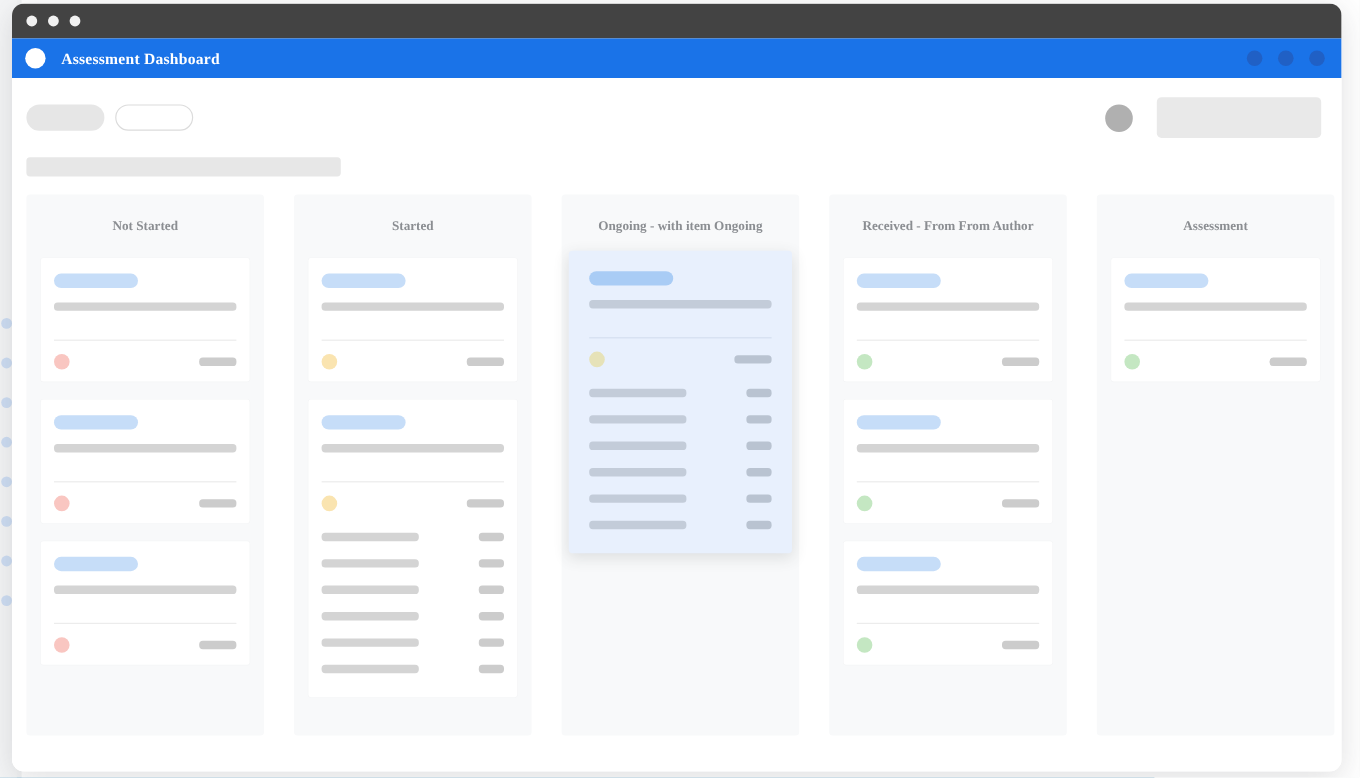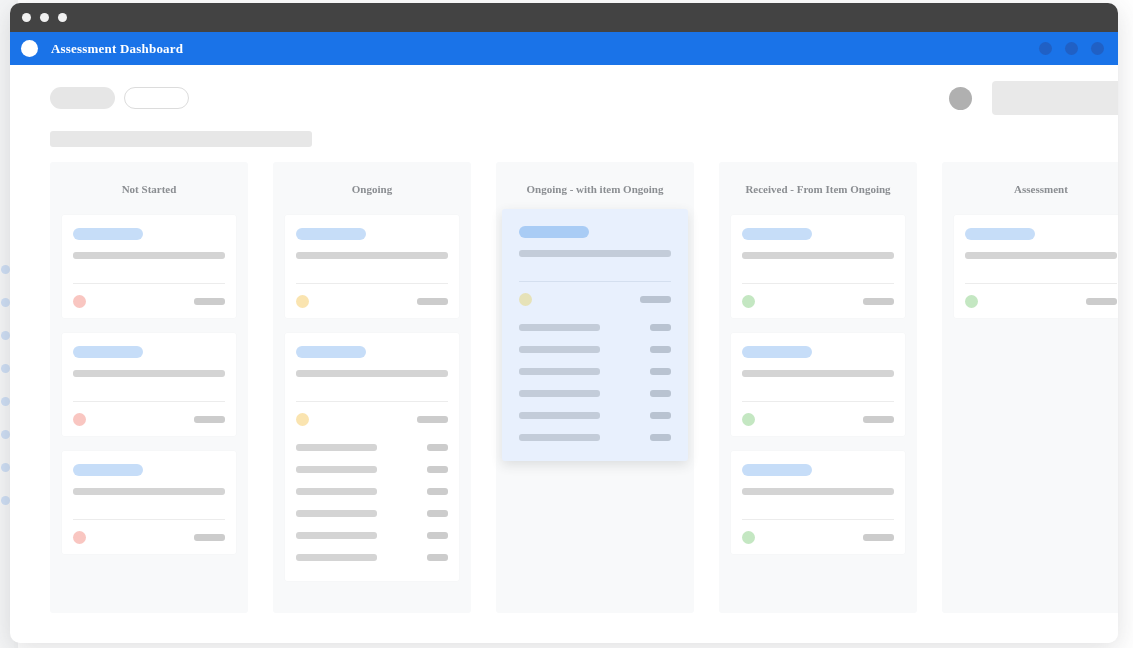--- a/index.html
+++ b/index.html
@@ -118,21 +118,20 @@
     border-radius: 50%;
     background: #2060c5;
   }
 
   
   .content {
     position: relative;
     height: 578px;
     background: #ffffff;
     padding: 0;
-    margin-left: 28px;
   }
 
   .toolbar {
     position: relative;
     height: 64px;
   }
   .pill-filled {
     position: absolute;
     left: 12px;
     top: 22px;
@@ -393,21 +392,21 @@
                 <div class="card-divider"></div>
                 <div class="card-footer">
                   <span class="status-dot dot-red"></span>
                   <span class="footer-pill"></span>
                 </div>
               </div>
             </div>
           </div>
           <div class="column">
             <div class="column-header">
-              <span class="column-title">Ongoing</span>
+              <span class="column-title">Started</span>
             </div>
             <div class="column-body">
               <div class="card">
                 <div class="card-chip"></div>
                 <div class="card-line"></div>
                 <div class="card-spacer"></div>
                 <div class="card-divider"></div>
                 <div class="card-footer">
                   <span class="status-dot dot-amber"></span>
                   <span class="footer-pill"></span>
@@ -489,21 +488,21 @@
                   <div class="card-row">
                     <span class="row-line"></span>
                     <span class="row-pill"></span>
                   </div>
                 </div>
               </div>
             </div>
           </div>
           <div class="column">
             <div class="column-header">
-              <span class="column-title">Received - From Item Ongoing</span>
+              <span class="column-title">Received - From From Author</span>
             </div>
             <div class="column-body">
               <div class="card">
                 <div class="card-chip"></div>
                 <div class="card-line"></div>
                 <div class="card-spacer"></div>
                 <div class="card-divider"></div>
                 <div class="card-footer">
                   <span class="status-dot dot-green"></span>
                   <span class="footer-pill"></span>

